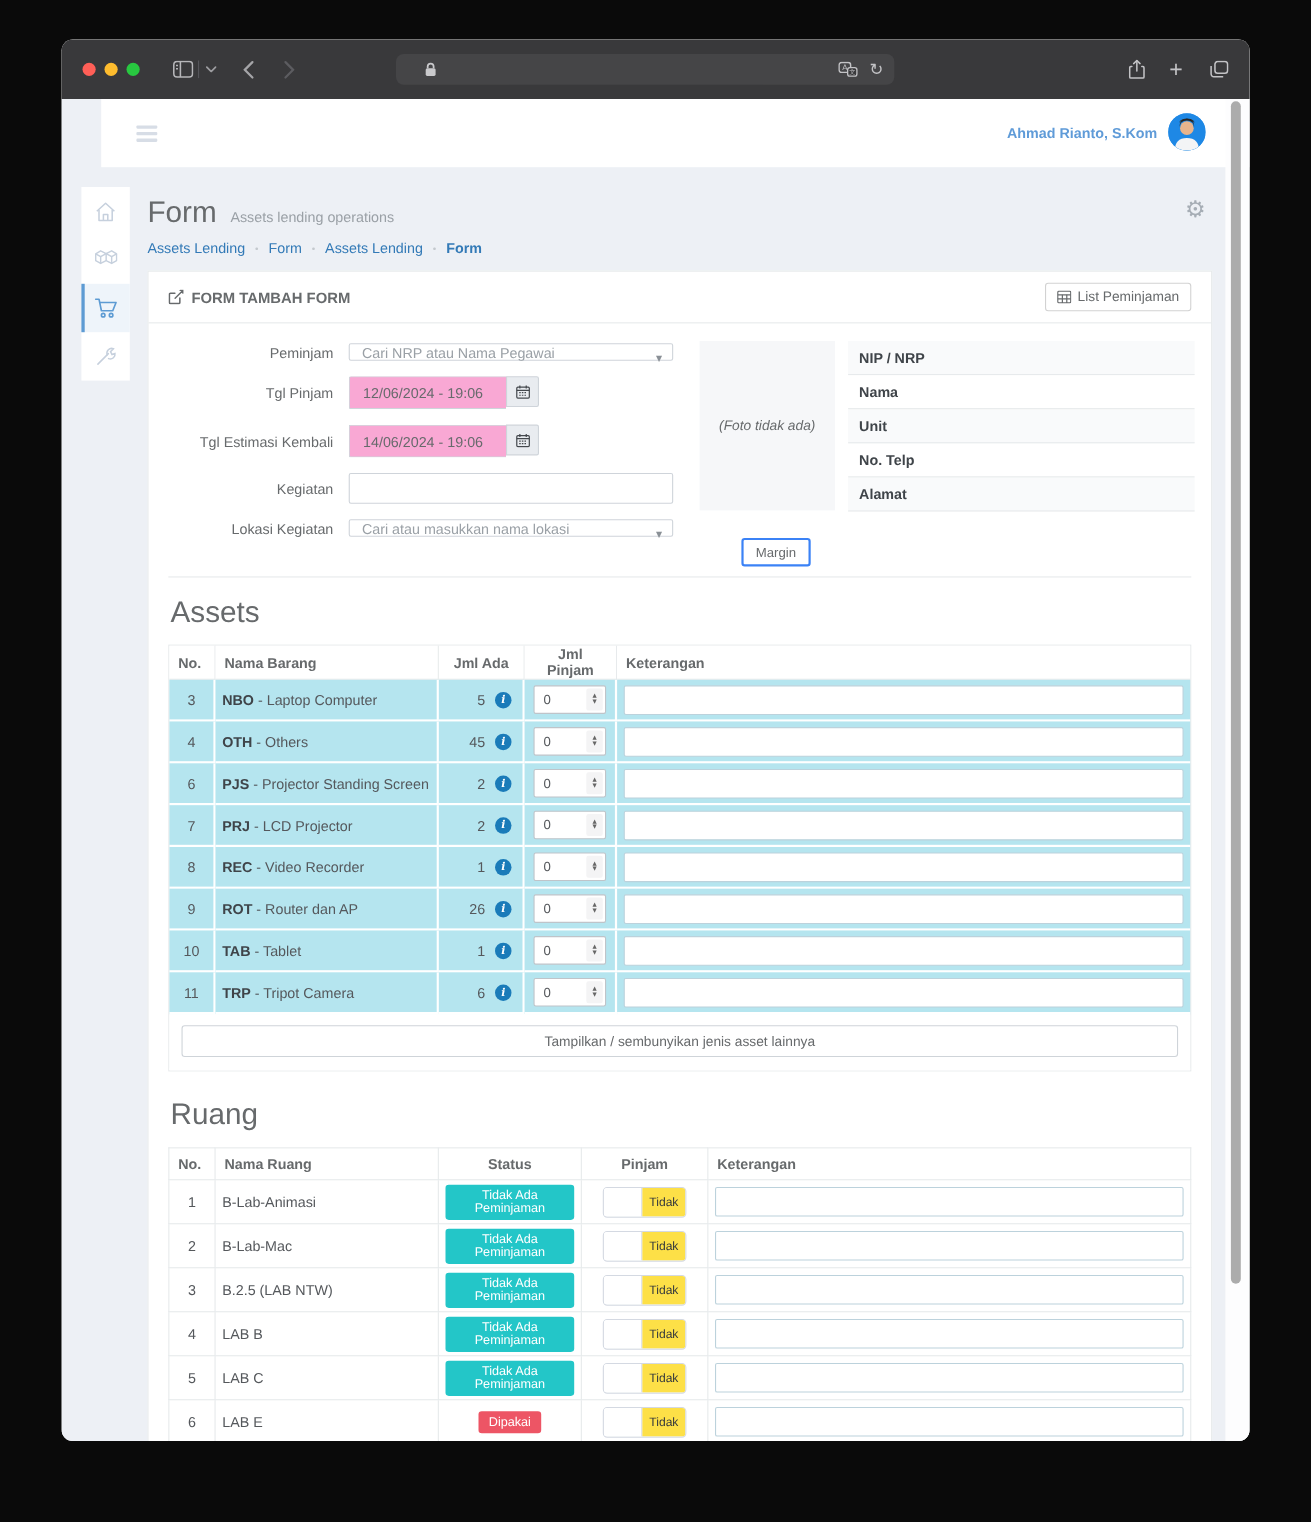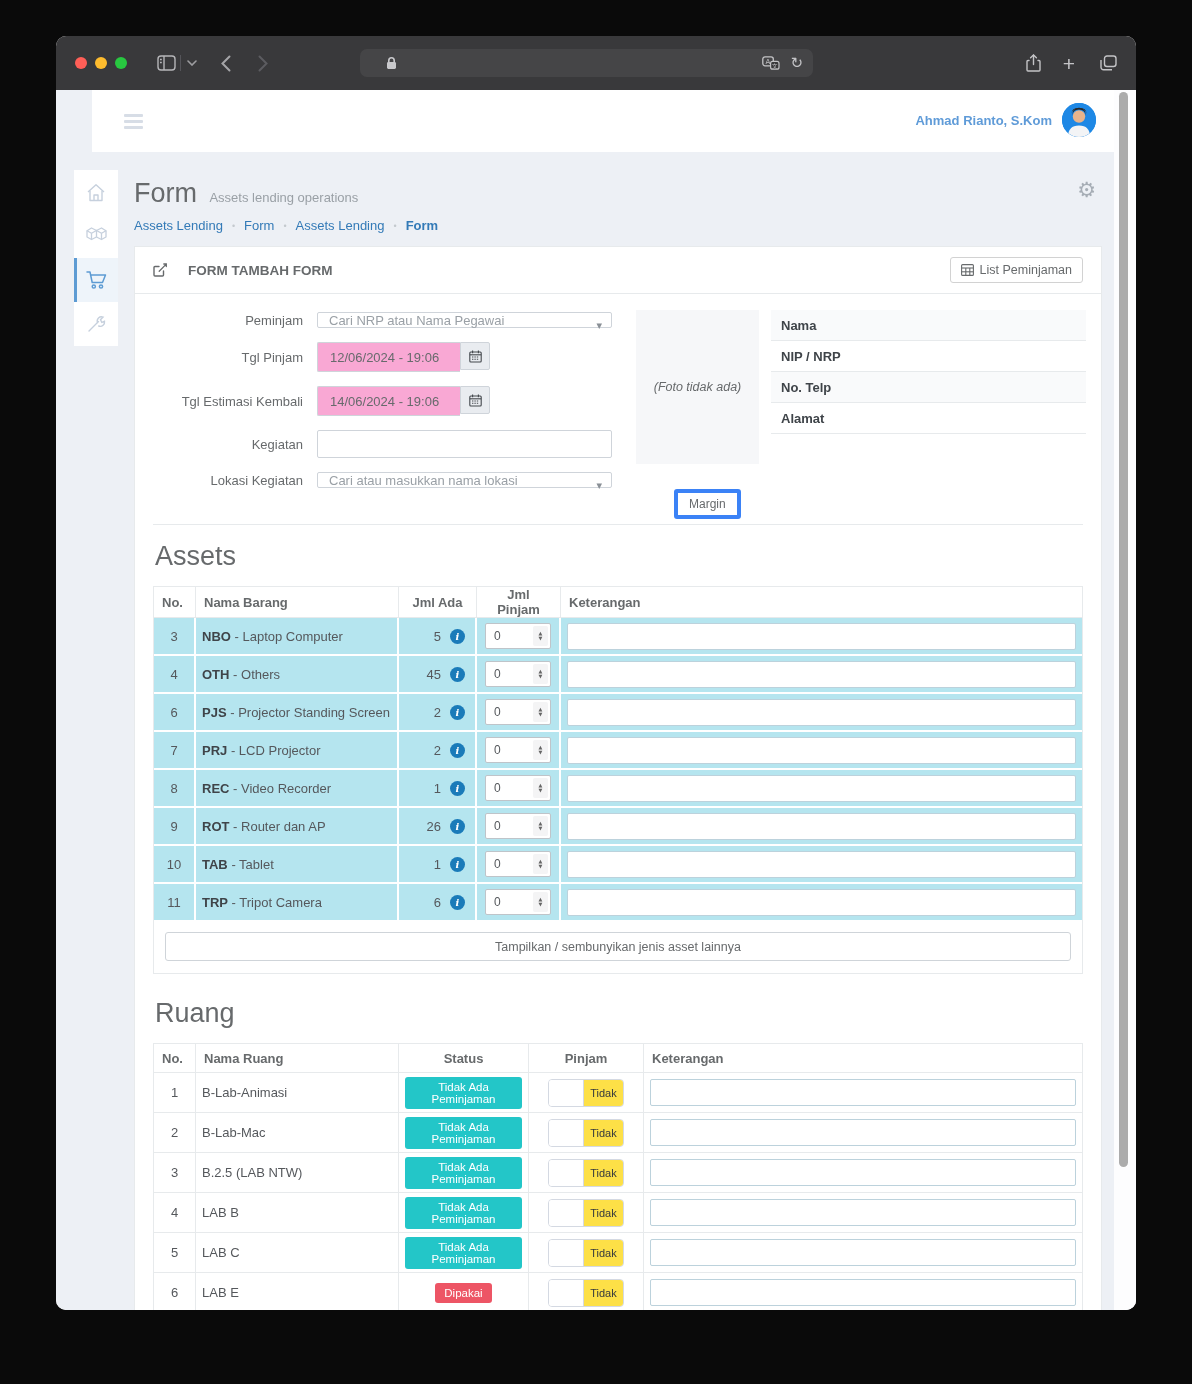--- a/index.html
+++ b/index.html
@@ -46,21 +46,21 @@
   .page-title{font-size:27px;font-weight:300;color:#676a6c;display:inline;}
   .page-subtitle{font-size:13px;color:#9aa0a6;margin-left:8px;}
   .breadcrumb{margin-top:9px;font-size:13px;display:flex;align-items:center;gap:9px;}
   .breadcrumb a{color:#337ab7;text-decoration:none;}
   .breadcrumb a.active{font-weight:700;}
   .crumb-dot{color:#c4c9ce;font-size:9px;}
   .gear{position:absolute;right:40px;top:90px;font-size:21px;color:#a6adb5;line-height:1;cursor:pointer;font-family:"DejaVu Sans",sans-serif;}
   
   .card{position:absolute;left:78px;top:156px;width:968px;background:#fff;border:1px solid #e7eaec;box-sizing:border-box;padding-bottom:30px;}
   .card-header{height:46px;border-bottom:1px solid #e7eaec;display:flex;align-items:center;padding:0 18px;}
-  .card-title{font-size:13.5px;font-weight:700;color:#676a6c;display:flex;align-items:center;gap:21px;}
+  .card-title{font-size:13.5px;font-weight:700;color:#676a6c;display:flex;align-items:center;gap:7px;}
   .btn-outline{
     margin-left:auto;display:inline-flex;align-items:center;gap:6px;background:#fff;
     border:1px solid #d2d2d2;border-radius:3px;padding:5px 10px;font-size:12.5px;color:#676a6c;cursor:pointer;
   }
   .card-body{position:relative;padding:18px;}
   
   .f-row{display:flex;align-items:center;margin-bottom:14px;}
   .f-label{width:150px;text-align:right;padding-right:14px;font-size:13px;color:#676a6c;font-weight:400;}
   .selectbox{
     position:relative;width:295px;height:16px;border:1px solid #cfd4da;border-radius:2px;background:#fff;
@@ -88,21 +88,21 @@
     display:flex;align-items:center;justify-content:center;
   }
   .photo-box span{font-style:italic;font-size:12.5px;color:#676a6c;}
   .profile-table{position:absolute;left:135px;top:0;width:315px;border-collapse:collapse;}
   .profile-table td{
     border-bottom:1px solid #e7eaec;font-size:13px;font-weight:700;color:#3f4449;
     height:30px;padding:0 0 0 10px;
   }
   .profile-table tr:nth-child(odd) td{background:#f9fafb;}
   .btn-margin{
-    position:absolute;left:38px;top:179px;background:#fff;border:4px solid #3b82f6;border-radius:3px;
+    position:absolute;left:38px;top:179px;background:#fff;border:2px solid #3b82f6;border-radius:3px;
     font-size:12px;color:#676a6c;padding:4px 11px;cursor:pointer;
   }
   .section-sep{border:none;border-top:1px solid #e7eaec;margin:36px 0 0 0;}
   .section-heading{font-size:27px;font-weight:300;color:#676a6c;margin:16px 0 14px 2px;}
   
   .tbl-wrap{border:1px solid #e7eaec;}
   table.assets{width:100%;border-collapse:separate;border-spacing:0;table-layout:fixed;}
   table.assets th{
     font-size:13px;font-weight:700;color:#676a6c;text-align:left;height:30px;padding:0 8px;
     border-bottom:1px solid #e7eaec;border-right:1px solid #e7eaec;background:#fff;box-sizing:border-box;
@@ -382,24 +382,27 @@
           </div>
         </div>
 
         <div class="profile" style="height:215px;">
           <div class="photo-box">
             <span>(Foto tidak ada)</span>
           </div>
           <table class="profile-table">
             <tbody id="profile-body">
                 <tr>
+                  <td>NIP / NRP</td>
+                </tr>
+                <tr>
                   <td>Nama</td>
                 </tr>
                 <tr>
-                  <td>NIP / NRP</td>
+                  <td>Unit</td>
                 </tr>
                 <tr>
                   <td>No. Telp</td>
                 </tr>
                 <tr>
                   <td>Alamat</td>
                 </tr>
               </tbody>
           </table>
           <button class="btn-margin">Margin</button>

